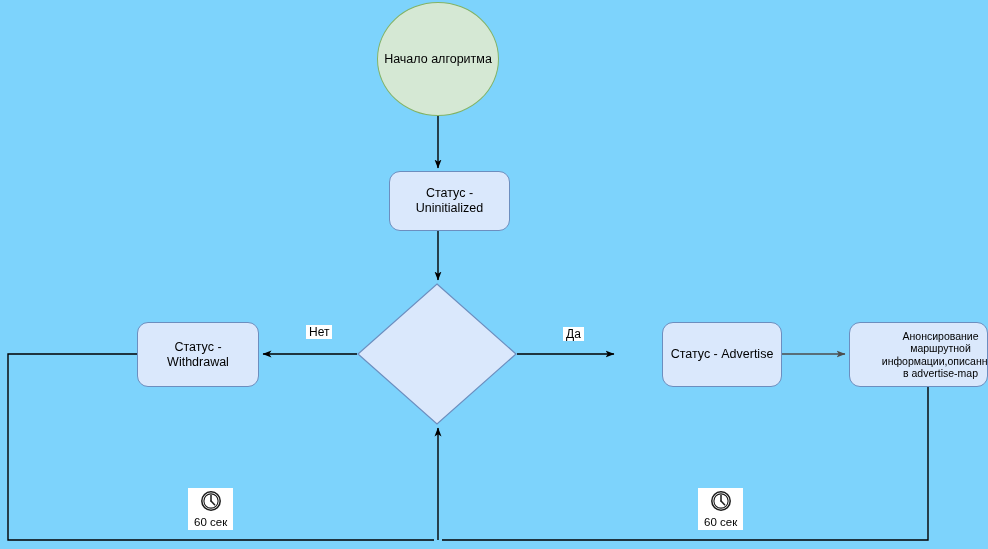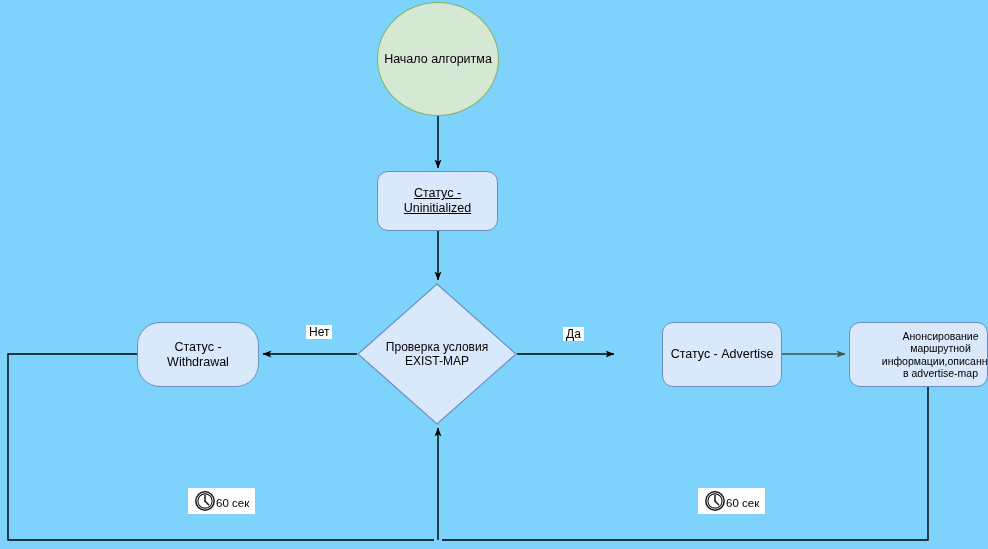--- a/index.html
+++ b/index.html
@@ -45,32 +45,30 @@
     font-size: 12.5px;
   }
   
   .proc {
     background: #dae8fc;
     border: 1px solid #6c8ebf;
     border-radius: 11px;
     font-size: 12.5px;
   }
   #node-uninitialized {
-    left: 377px;
+    left: 389px;
     top: 171px;
     width: 121px;
     height: 60px;
-    text-decoration: underline;
   }
   #node-withdrawal {
     left: 137px;
     top: 322px;
     width: 122px;
     height: 65px;
-    border-radius: 23px;
   }
   #node-advertise {
     left: 618px;
     top: 322px;
     width: 120px;
     height: 65px;
     margin-left: 44px;
   }
   #node-announce {
     left: 849px;
@@ -126,21 +124,21 @@
   }
   #edge-label-yes {
     left: 563px;
     top: 327px;
   }
   
   .timer {
     position: absolute;
     z-index: 4;
     display: flex;
-    flex-direction: row;
+    flex-direction: column;
     align-items: center;
     background: #ffffff;
     padding: 2px 6px;
   }
   .timer-icon {
     display: block;
     line-height: 0;
   }
   .timer-text {
     font-size: 11.5px;
@@ -193,22 +191,20 @@
   </div>
 
   <div class="node proc" id="node-uninitialized">
     <span class="node-label">Статус - Uninitialized</span>
   </div>
 
   <div class="node" id="node-decision">
     <svg class="diamond-shape" viewBox="0 0 160 142" preserveAspectRatio="none" xmlns="http://www.w3.org/2000/svg">
       <polygon points="80,1 159,71 80,141 1,71" fill="#dae8fc" stroke="#6c8ebf" stroke-width="1.2"></polygon>
     </svg>
-    <span class="node-label">Проверка условия
-EXIST-MAP</span>
   </div>
 
   <div class="node proc" id="node-withdrawal">
     <span class="node-label">Статус - Withdrawal</span>
   </div>
 
   <div class="node proc" id="node-advertise">
     <span class="node-label">Статус - Advertise</span>
   </div>
 

